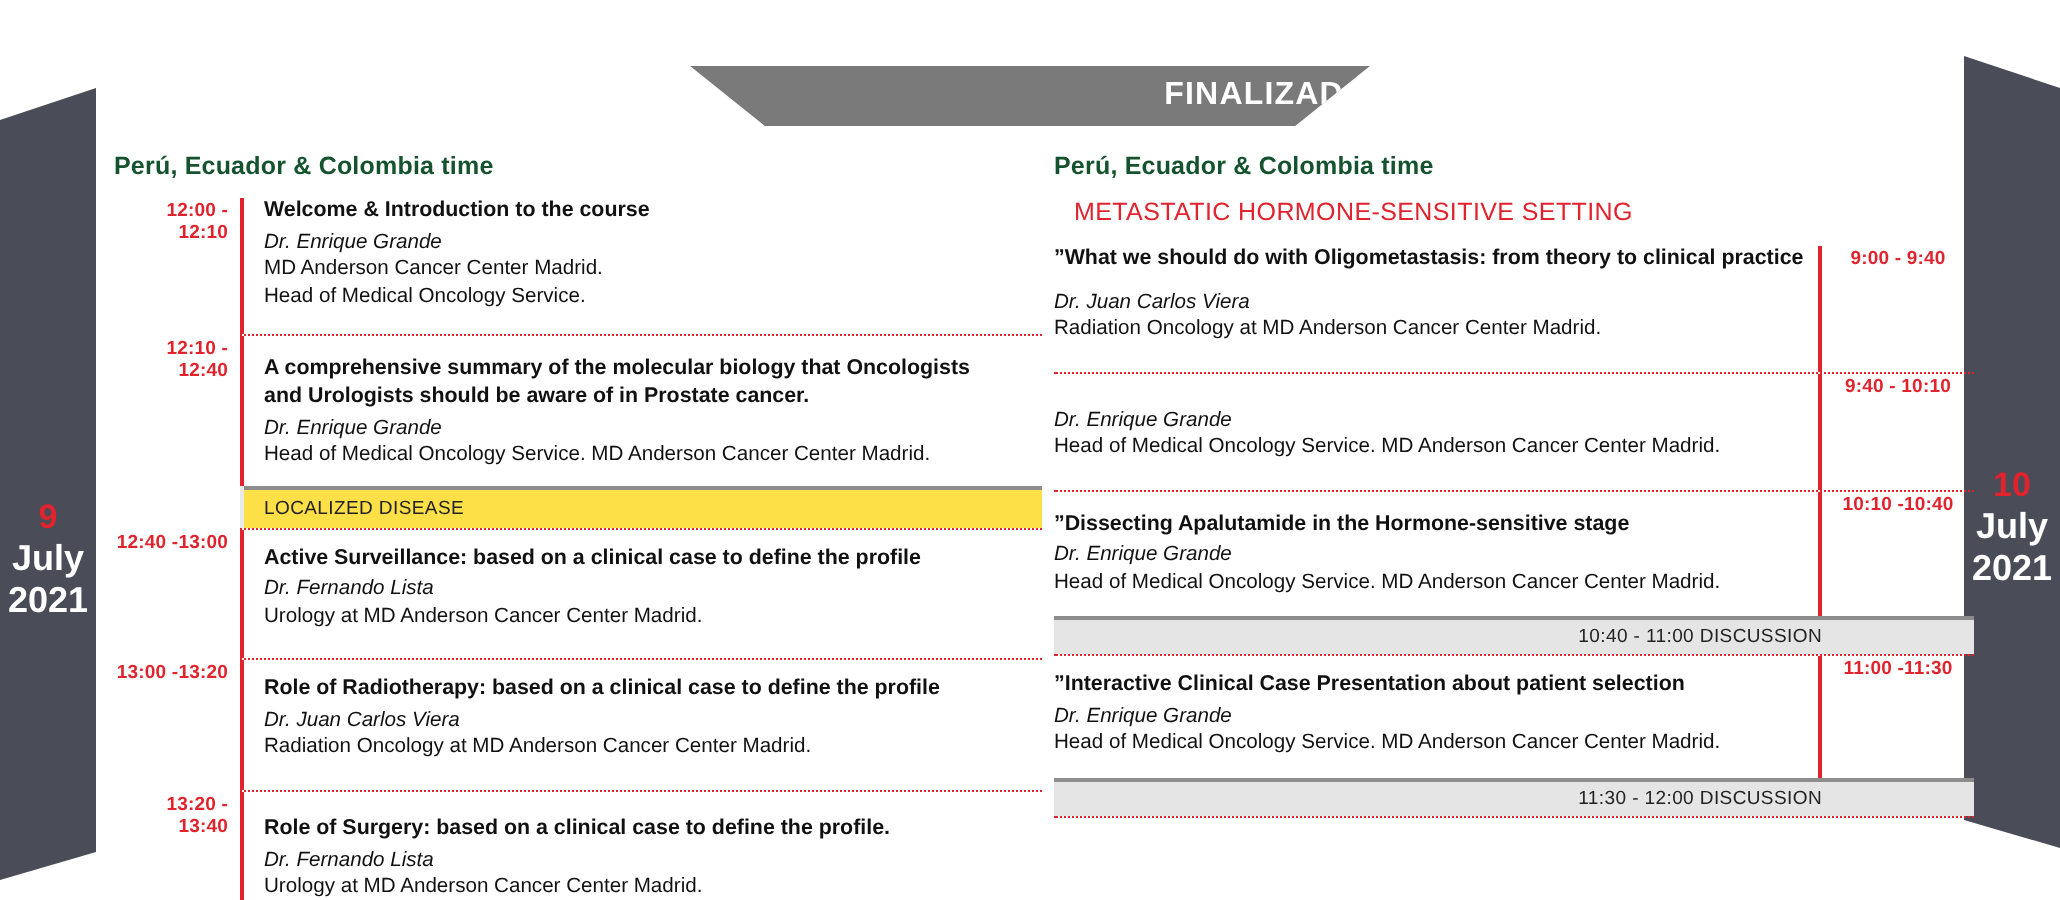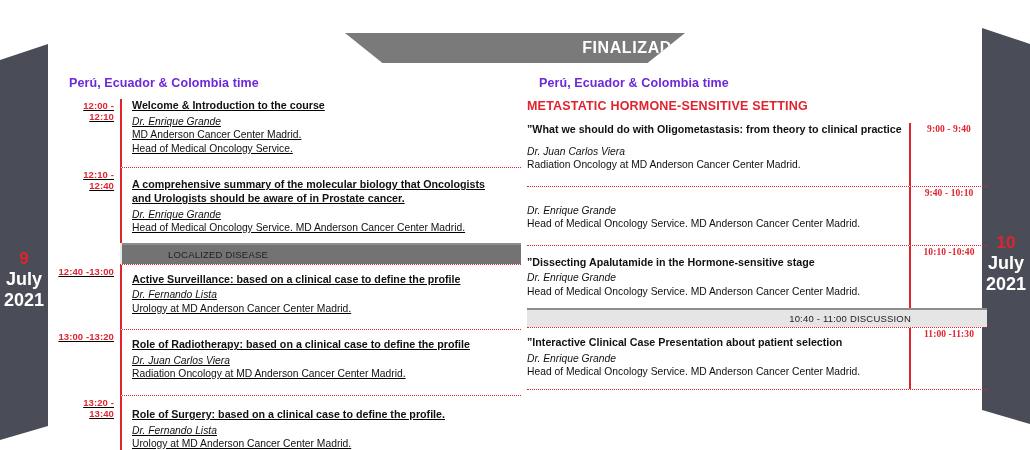--- a/index.html
+++ b/index.html
@@ -69,40 +69,39 @@
 
   
   .col {
     position: absolute;
     top: 76px;
   }
   .col-left  { left: 57px;  width: 464px; }
   .col-right { left: 527px; width: 460px; }
 
   .tz-title {
-    color: #6d28d9;
+    color: #14532d;
     font-size: 12.5px;
     font-weight: bold;
-    margin: 0 0 9px 12px;
+    margin: 0 0 9px 0;
     letter-spacing: 0.1px;
   }
   .section-title {
     color: #e1232e;
     font-size: 12.5px;
-    font-weight: bold;
+    font-weight: normal;
     letter-spacing: 0.2px;
-    margin: 0 0 10px 0;
+    margin: 0 0 10px 10px;
   }
 
   
   .rowL {
     position: relative;
     display: flex;
     min-height: 10px;
-    text-decoration: underline;
   }
   .rowL .time {
     width: 63px;
     flex: 0 0 63px;
     text-align: right;
     color: #e1232e;
     font-size: 9.5px;
     font-weight: bold;
     padding-right: 6px;
     padding-top: 1px;
@@ -147,27 +146,26 @@
   .affil {
     font-size: 10.3px;
     color: #111111;
     line-height: 1.32;
     margin: 0;
   }
 
   
   .band {
     position: relative;
-    background: #737373;
+    background: #fde047;
     border-top: 2px solid #8d8d8d;
     height: 19px;
     margin-left: 63px;
     display: flex;
     align-items: center;
-    padding-left: 36px;
   }
   .band .band-label {
     font-size: 9.5px;
     color: #222222;
     padding-left: 12px;
     letter-spacing: 0.2px;
   }
   .band-bar {
     position: absolute;
     left: 0; top: -2px; bottom: 0;
@@ -192,21 +190,20 @@
   }
   .rowR .time {
     flex: 0 0 76px;
     width: 76px;
     text-align: center;
     color: #e1232e;
     font-size: 9.5px;
     font-weight: bold;
     padding-top: 1px;
     letter-spacing: 0.1px;
-    font-family: Liberation Serif, serif;
   }
   .sep-dot-r {
     border-top: 1px dotted #e1232e;
     height: 0;
   }
   .band-r {
     background: #e5e5e5;
     border-top: 2px solid #8d8d8d;
     height: 19px;
     display: flex;
@@ -372,14 +369,17 @@
       <div class="spacer-8"></div>
       <p class="title">”Interactive Clinical Case Presentation about patient selection</p>
       <p class="speaker">Dr. Enrique Grande</p>
       <p class="affil">Head of Medical Oncology Service. MD Anderson Cancer Center Madrid.</p>
       <div class="spacer-10"></div>
     </div>
     <div class="bar"></div>
     <div class="time">11:00 -11:30</div>
   </div>
 
+  <div class="band-r">
+    <span class="band-label">11:30  - 12:00  DISCUSSION</span>
+  </div>
   <div class="sep-dot-r"></div>
 </div>
 
 </body></html>

